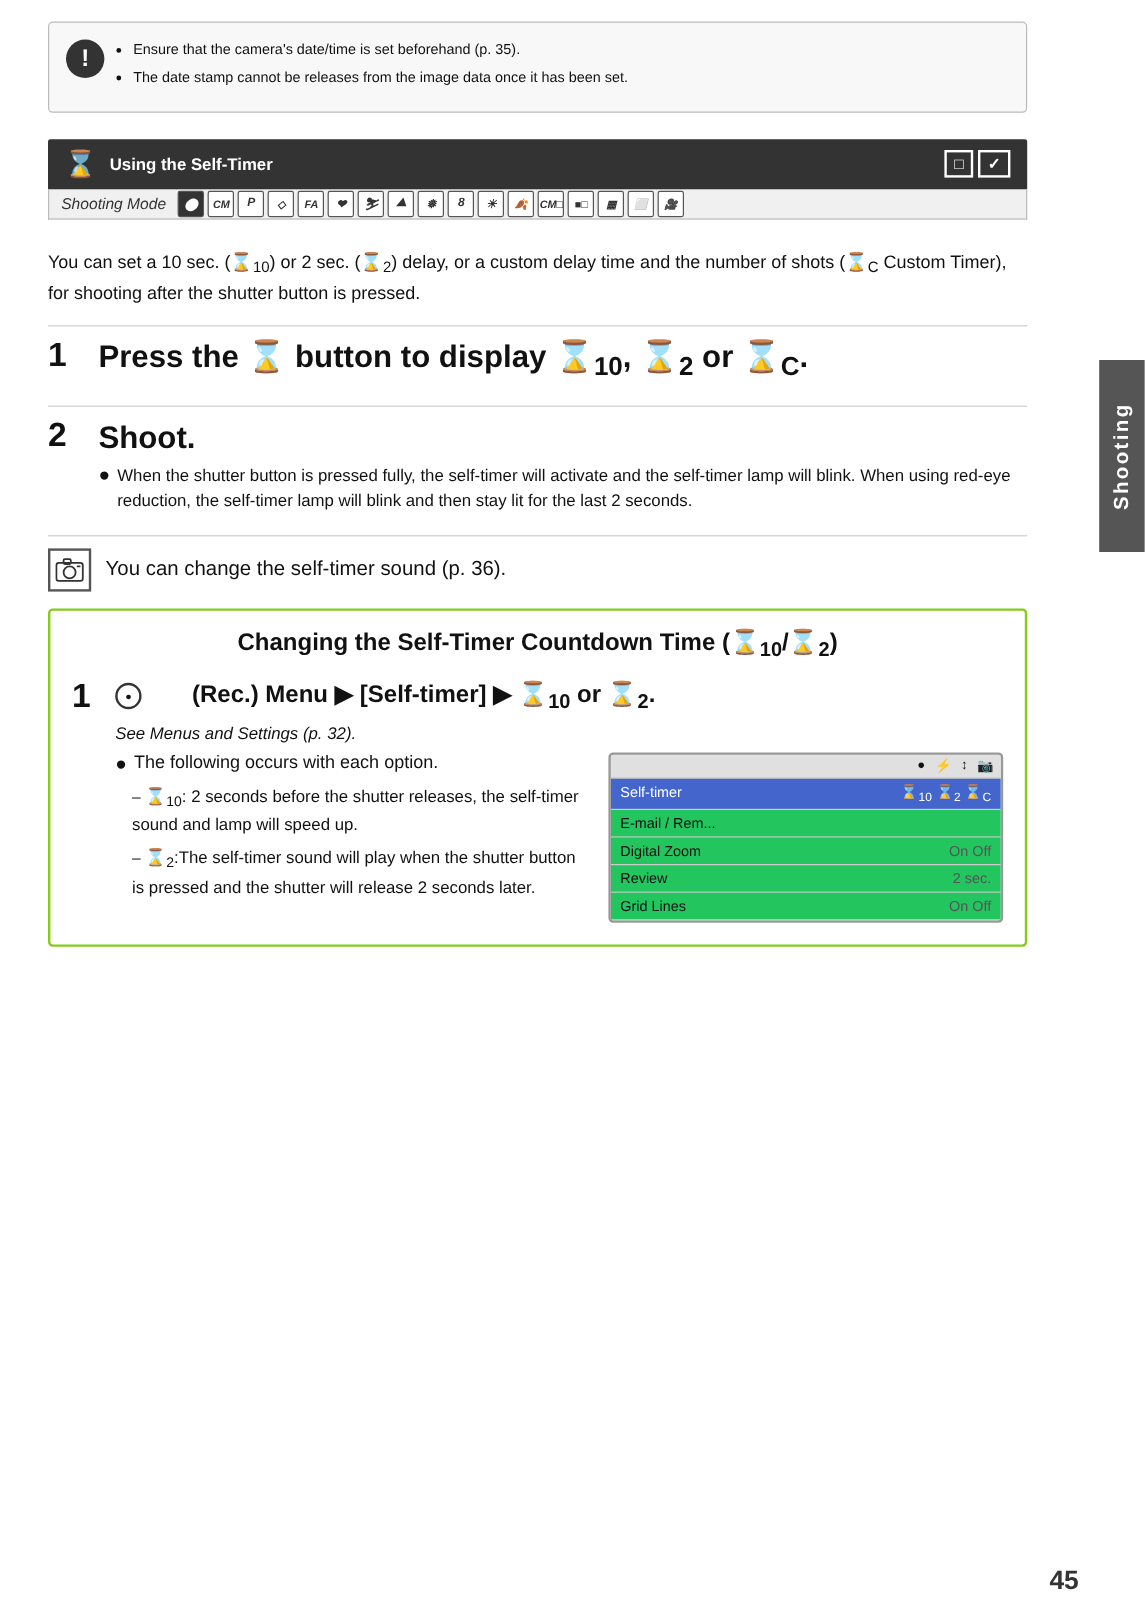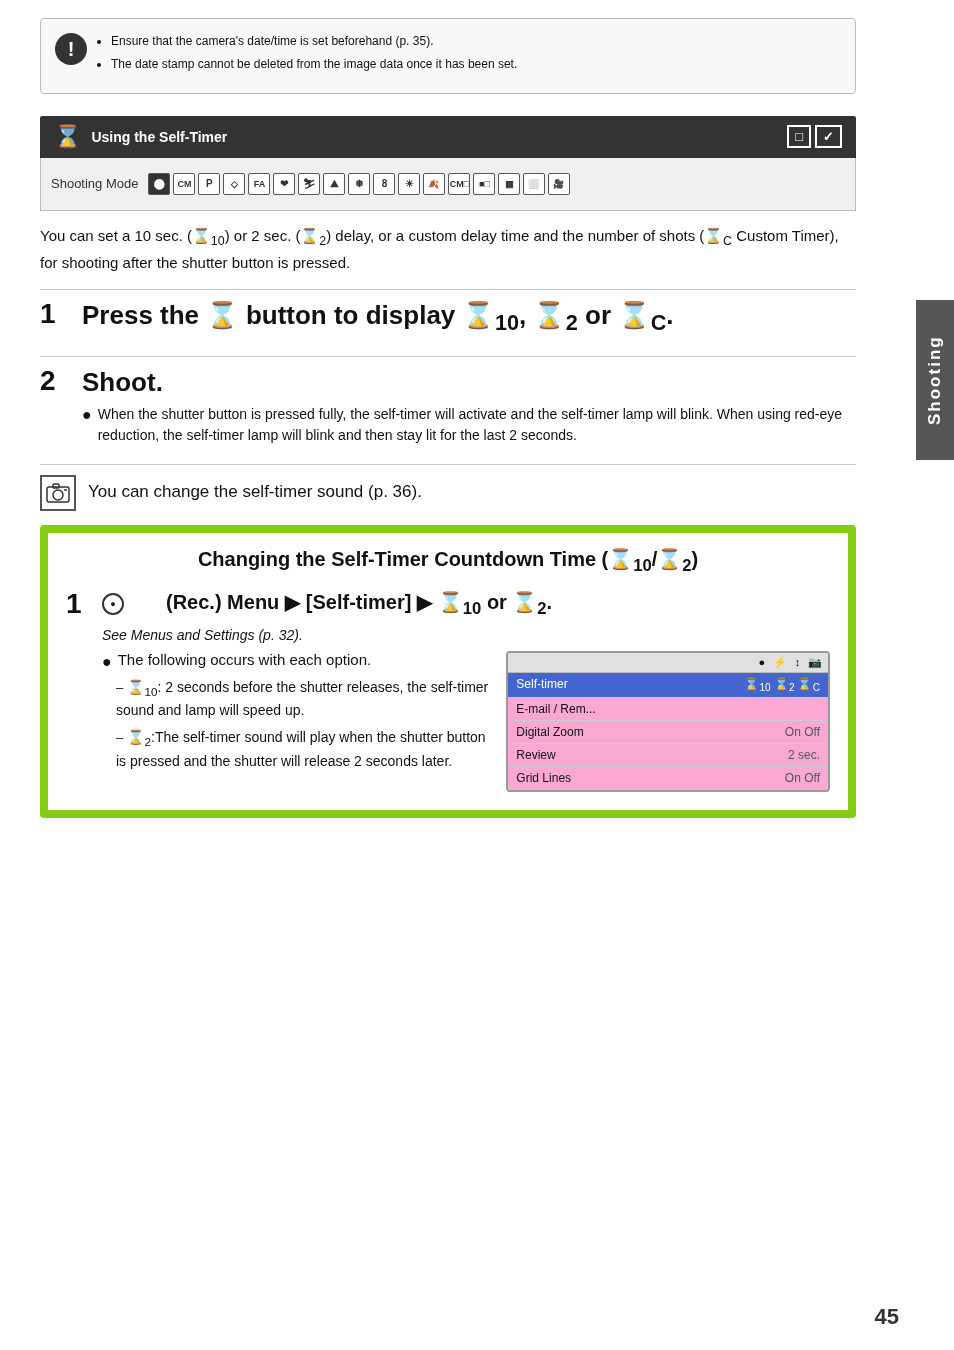--- a/index.html
+++ b/index.html
@@ -108,27 +108,28 @@
       padding: 2px 6px;
       font-size: 13px;
       font-weight: bold;
       color: #fff;
     }
 
     
     .shooting-mode-bar {
       border: 1.5px solid #bbb;
       border-top: none;
-      padding: 15px 10px;
+      padding: 1px 10px;
       display: flex;
       align-items: center;
       gap: 6px;
-      margin-bottom: 13px;
+      margin-bottom: 24px;
       background: #f0f0f0;
       flex-wrap: wrap;
+      font-style: italic;
     }
     .shooting-mode-label {
       font-size: 13px;
       color: #333;
       margin-right: 4px;
     }
     .mode-icons {
       display: flex;
       gap: 3px;
       flex-wrap: wrap;
@@ -229,21 +230,21 @@
       flex-shrink: 0;
     }
     .note-text {
       font-size: 17px;
       line-height: 1.5;
       padding-top: 4px;
     }
 
     
     .countdown-box {
-      border: 8px solid #84cc16;
+      border: 2px solid #84cc16;
       border-radius: 4px;
       padding: 14px 18px 18px 18px;
       margin-top: 10px;
     }
     .countdown-title {
       font-size: 20px;
       font-weight: bold;
       margin-bottom: 14px;
       text-align: center;
     }
@@ -311,21 +312,21 @@
       border-bottom: 1px solid #bbb;
       font-size: 11px;
       justify-content: flex-end;
     }
     .menu-row {
       display: flex;
       justify-content: space-between;
       padding: 4px 8px;
       border-bottom: 1px solid #ccc;
       font-size: 12px;
-      background: #f9a8d4;
+      background: #22c55e;
     }
     .menu-row.highlighted {
       background: #4466cc;
       color: #fff;
     }
     .menu-row-label { font-size: 12px; }
     .menu-row-value { font-size: 12px; color: #555; }
     .menu-row.highlighted .menu-row-value { color: #fff; }
 
     .option-item {
@@ -358,21 +359,21 @@
   <div class="side-tab">
     <span>Shooting</span>
   </div>
 
   <div class="main-content">
 
     <div class="warning-box">
       <div class="warning-icon">!</div>
       <ul>
         <li>Ensure that the camera's date/time is set beforehand (p. 35).</li>
-        <li>The date stamp cannot be deleted from the image data once it has been set.</li>
+        <li>The date stamp cannot be releases from the image data once it has been set.</li>
       </ul>
     </div>
 
     <div class="section-header">
       <div class="section-header-left">
         <span style="font-size:22px;">⌛</span>
         <span style="font-size:14px; font-weight:bold;">Using the Self-Timer</span>
       </div>
       <div class="section-header-icons">
         <div class="icon-box">□</div>

